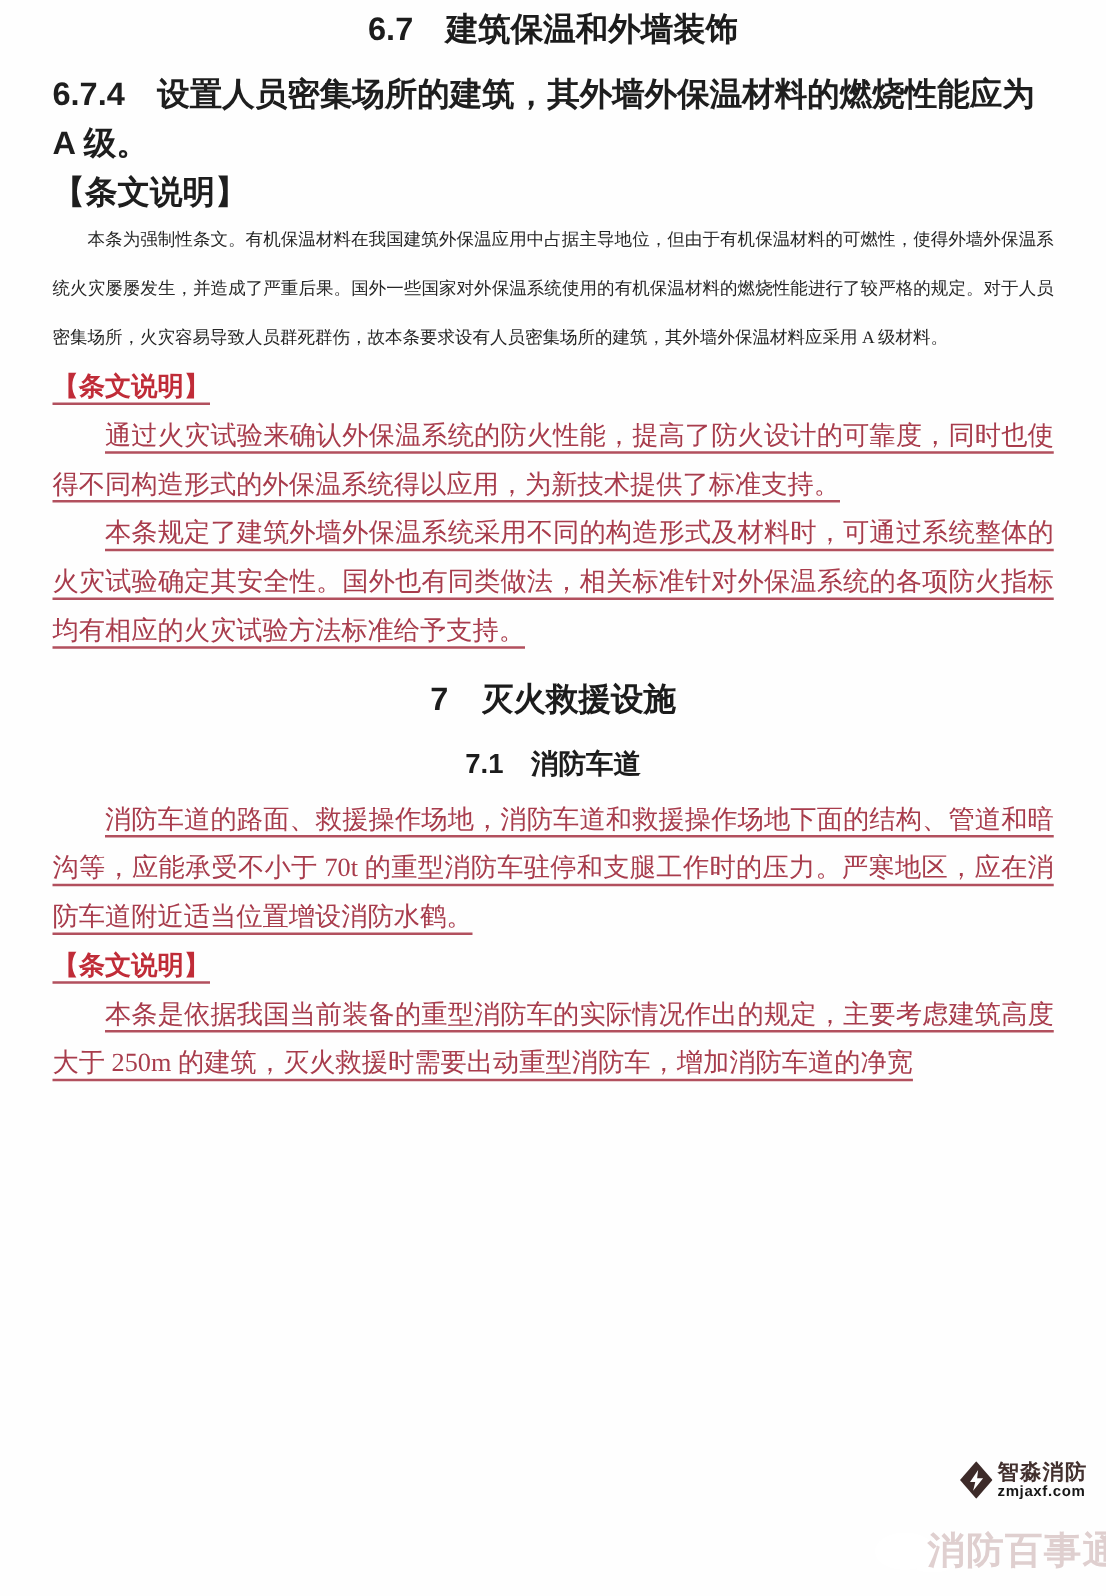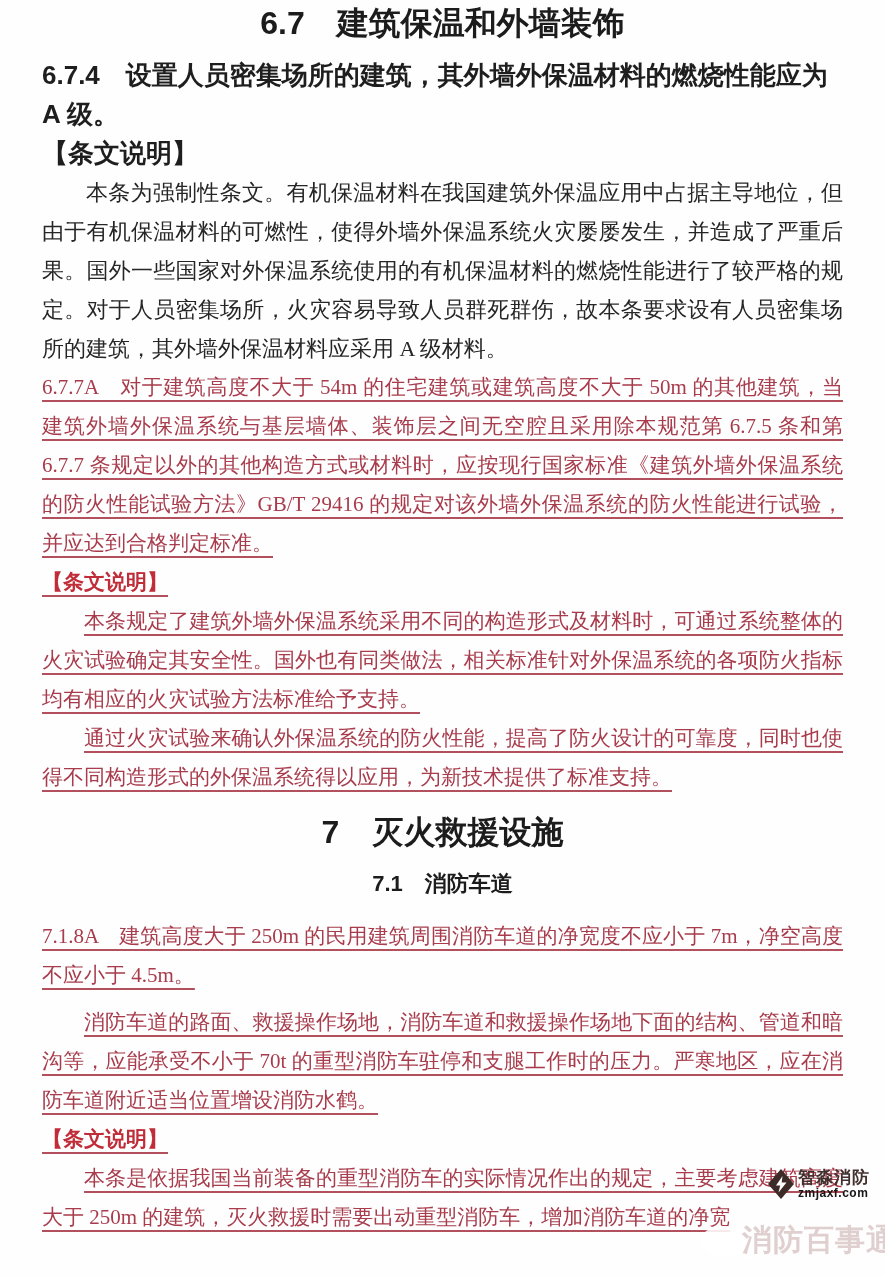--- a/index.html
+++ b/index.html
@@ -12,40 +12,40 @@
     overflow: hidden;
     box-sizing: border-box;
     padding: 6px 42px 0 42px;
   }
   
   .h1, .h2 {
     font-family: "Liberation Sans", "DejaVu Sans", sans-serif;
     font-weight: 700;
     color: #1c1c1c;
     text-align: center;
-    font-size: 32px;
+    font-size: 26px;
     line-height: 34px;
     margin: 0 0 16px 0;
   }
   .h1.mid { margin: 18px 0 0 0; }
   .h2.mid { margin: 18px 0 0 0; font-size: 22px; }
   
   .clause-black, .label-black {
     font-family: "Liberation Sans", "DejaVu Sans", sans-serif;
     font-weight: 600;
     color: #1e1e1e;
     font-size: 26px;
     line-height: 39px;
     margin: 0;
   }
   
   .para-black {
     font-family: "Liberation Serif", "DejaVu Serif", serif;
     color: #262626;
-    font-size: 22px;
+    font-size: 14px;
     line-height: 39px;
     text-align: justify;
     text-indent: 2em;
     margin: 0;
   }
   
   .para-red, .clause-red, .label-red {
     font-family: "Liberation Serif", "DejaVu Serif", serif;
     color: #a83c4c;
     font-size: 21px;
@@ -123,33 +123,31 @@
 
   <div class="h1">6.7　建筑保温和外墙装饰</div>
 
   <p class="clause-black">6.7.4　设置人员密集场所的建筑，其外墙外保温材料的燃烧性能应为 A 级。</p>
 
   <p class="label-black">【条文说明】</p>
 
   <p class="para-black">本条为强制性条文。有机保温材料在我国建筑外保温应用中占据主导地位，但由于有机保温材料的可燃性，使得外墙外保温系统火灾屡屡发生，并造成了严重后果。国外一些国家对外保温系统使用的有机保温材料的燃烧性能进行了较严格的规定。对于人员密集场所，火灾容易导致人员群死群伤，故本条要求设有人员密集场所的建筑，其外墙外保温材料应采用 A 级材料。</p>
 
 
-  <p class="clause-red">6.7.7A　对于建筑高度不大于 54m 的住宅建筑或建筑高度不大于 50m 的其他建筑，当建筑外墙外保温系统与基层墙体、装饰层之间无空腔且采用除本规范第 6.7.5 条和第 6.7.7 条规定以外的其他构造方式或材料时，应按现行国家标准《建筑外墙外保温系统的防火性能试验方法》GB/T 29416 的规定对该外墙外保温系统的防火性能进行试验，并应达到合格判定标准。</p>
 
   <p class="label-red">【条文说明】</p>
 
+  <p class="para-red">通过火灾试验来确认外保温系统的防火性能，提高了防火设计的可靠度，同时也使得不同构造形式的外保温系统得以应用，为新技术提供了标准支持。</p>
+
   <p class="para-red">本条规定了建筑外墙外保温系统采用不同的构造形式及材料时，可通过系统整体的火灾试验确定其安全性。国外也有同类做法，相关标准针对外保温系统的各项防火指标均有相应的火灾试验方法标准给予支持。</p>
-
-  <p class="para-red">通过火灾试验来确认外保温系统的防火性能，提高了防火设计的可靠度，同时也使得不同构造形式的外保温系统得以应用，为新技术提供了标准支持。</p>
 
   <div class="h1 mid">7　灭火救援设施</div>
 
   <div class="h2 mid">7.1　消防车道</div>
 
-  <p class="clause-red gap">7.1.8A　建筑高度大于 250m 的民用建筑周围消防车道的净宽度不应小于 7m，净空高度不应小于 4.5m。</p>
 
   <p class="para-red gap8">消防车道的路面、救援操作场地，消防车道和救援操作场地下面的结构、管道和暗沟等，应能承受不小于 70t 的重型消防车驻停和支腿工作时的压力。严寒地区，应在消防车道附近适当位置增设消防水鹤。</p>
 
   <p class="label-red">【条文说明】</p>
 
   <p class="para-red">本条是依据我国当前装备的重型消防车的实际情况作出的规定，主要考虑建筑高度大于 250m 的建筑，灭火救援时需要出动重型消防车，增加消防车道的净宽</p>
 
   <div class="watermark">
     <div class="wm-cloud"></div>
     <div class="wm-faint">消防百事通</div>

